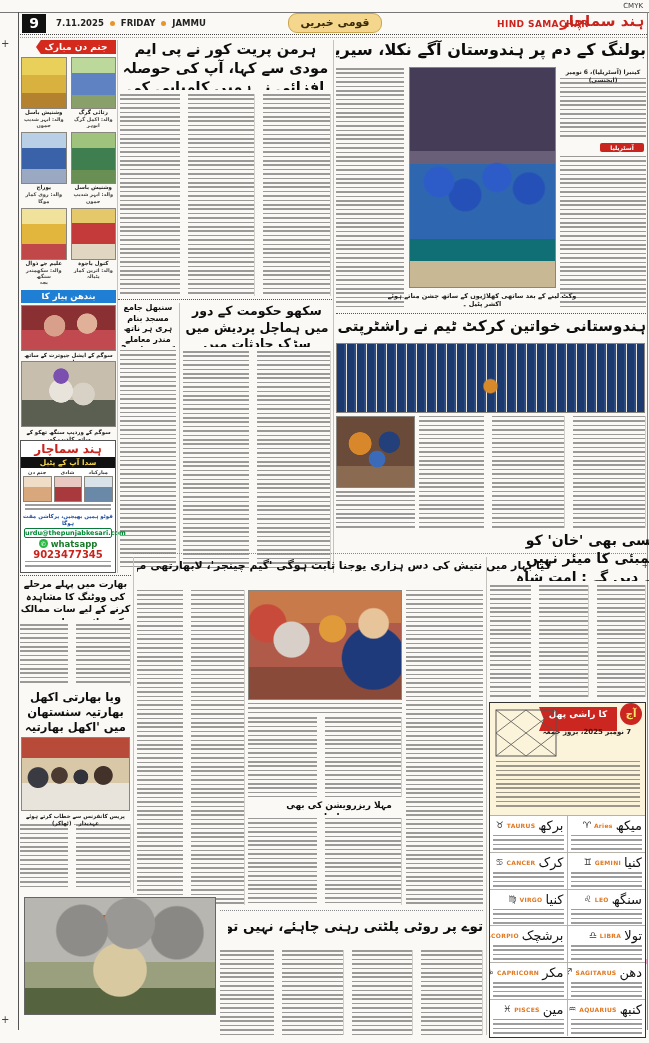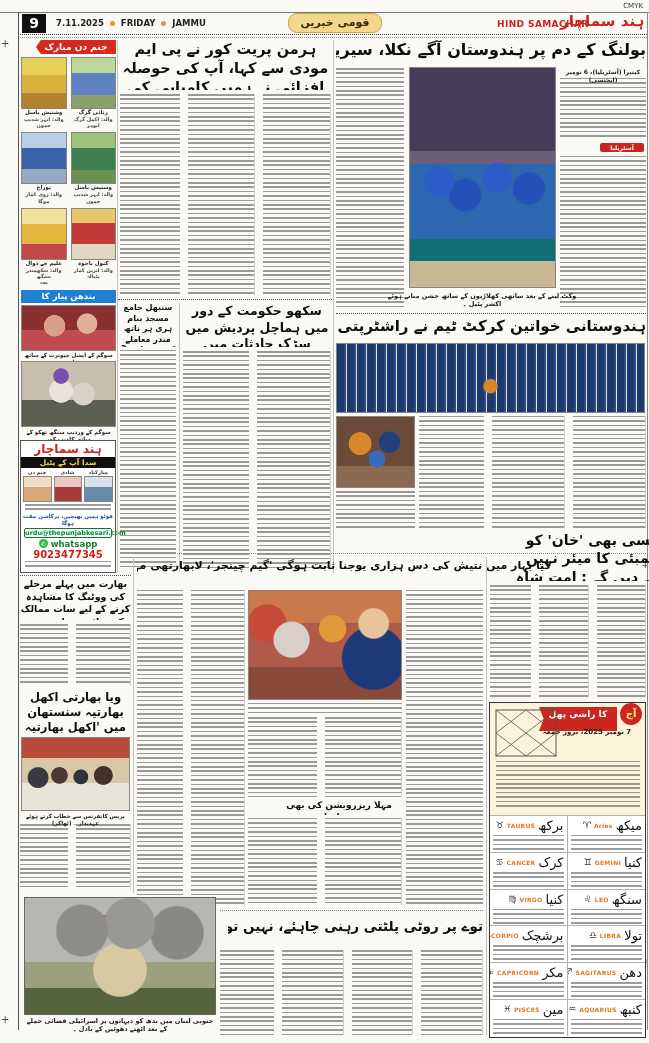--- a/index.html
+++ b/index.html
@@ -248,21 +248,20 @@
   </div>
 
   <div class="ab ph" style="left:24px;top:897px;width:192px;height:118px;border:1px solid #666;background:
       radial-gradient(circle at 30% 28%,#8e8c88 0 16%,transparent 17%),
       radial-gradient(circle at 55% 22%,#9a9894 0 18%,transparent 19%),
       radial-gradient(circle at 80% 30%,#8a8884 0 15%,transparent 16%),
       radial-gradient(circle at 42% 18%,#c05a2a 0 2.5%,transparent 3%),
       radial-gradient(circle at 36% 12%,#c05a2a 0 2%,transparent 2.5%),
       radial-gradient(circle at 50% 62%,#d8c9a0 0 22%,transparent 23%),
       linear-gradient(180deg,#b8b6b0 0 55%,#9aa07e 55% 78%,#55643e 78%);"></div>
-  <div class="ab cap" style="left:24px;top:1017px;width:192px;font-size:6.5px;">جنوبی لبنان میں بدھ کو دیہاتوں پر اسرائیلی فضائی حملے کے بعد اٹھتے دھوئیں کے بادل ۔</div>
 
   <div class="ab" style="left:489px;top:702px;width:157px;height:336px;border:1.5px solid #333;box-sizing:border-box;background:#fff;">
     <div style="position:absolute;left:0;top:0;width:100%;height:112px;background:#fbf3da;"></div>
     <div style="position:absolute;right:28px;top:4px;width:78px;height:24px;background:#cc2620;color:#fff;font-weight:bold;font-size:9px;line-height:14px;text-align:center;direction:rtl;clip-path:polygon(0 0,100% 0,100% 100%,0 100%,6% 50%);">کا راشی پھل</div>
     <div style="position:absolute;right:3px;top:0;width:22px;height:22px;border-radius:50%;background:#cc2620;color:#ffe76a;font-weight:bold;font-size:10px;line-height:22px;text-align:center;">آج</div>
     <div style="position:absolute;right:8px;top:25px;width:100px;font-size:7px;font-weight:bold;color:#222;direction:rtl;text-align:center;">7 نومبر 2025، بروز جمعہ</div>
     <svg style="position:absolute;left:5px;top:6px;" width="62" height="48" viewBox="0 0 62 48">
       <rect x="1" y="1" width="60" height="46" fill="none" stroke="#555" stroke-width="1"></rect>
       <line x1="1" y1="1" x2="61" y2="47" stroke="#555" stroke-width="0.8"></line>
       <line x1="61" y1="1" x2="1" y2="47" stroke="#555" stroke-width="0.8"></line>

